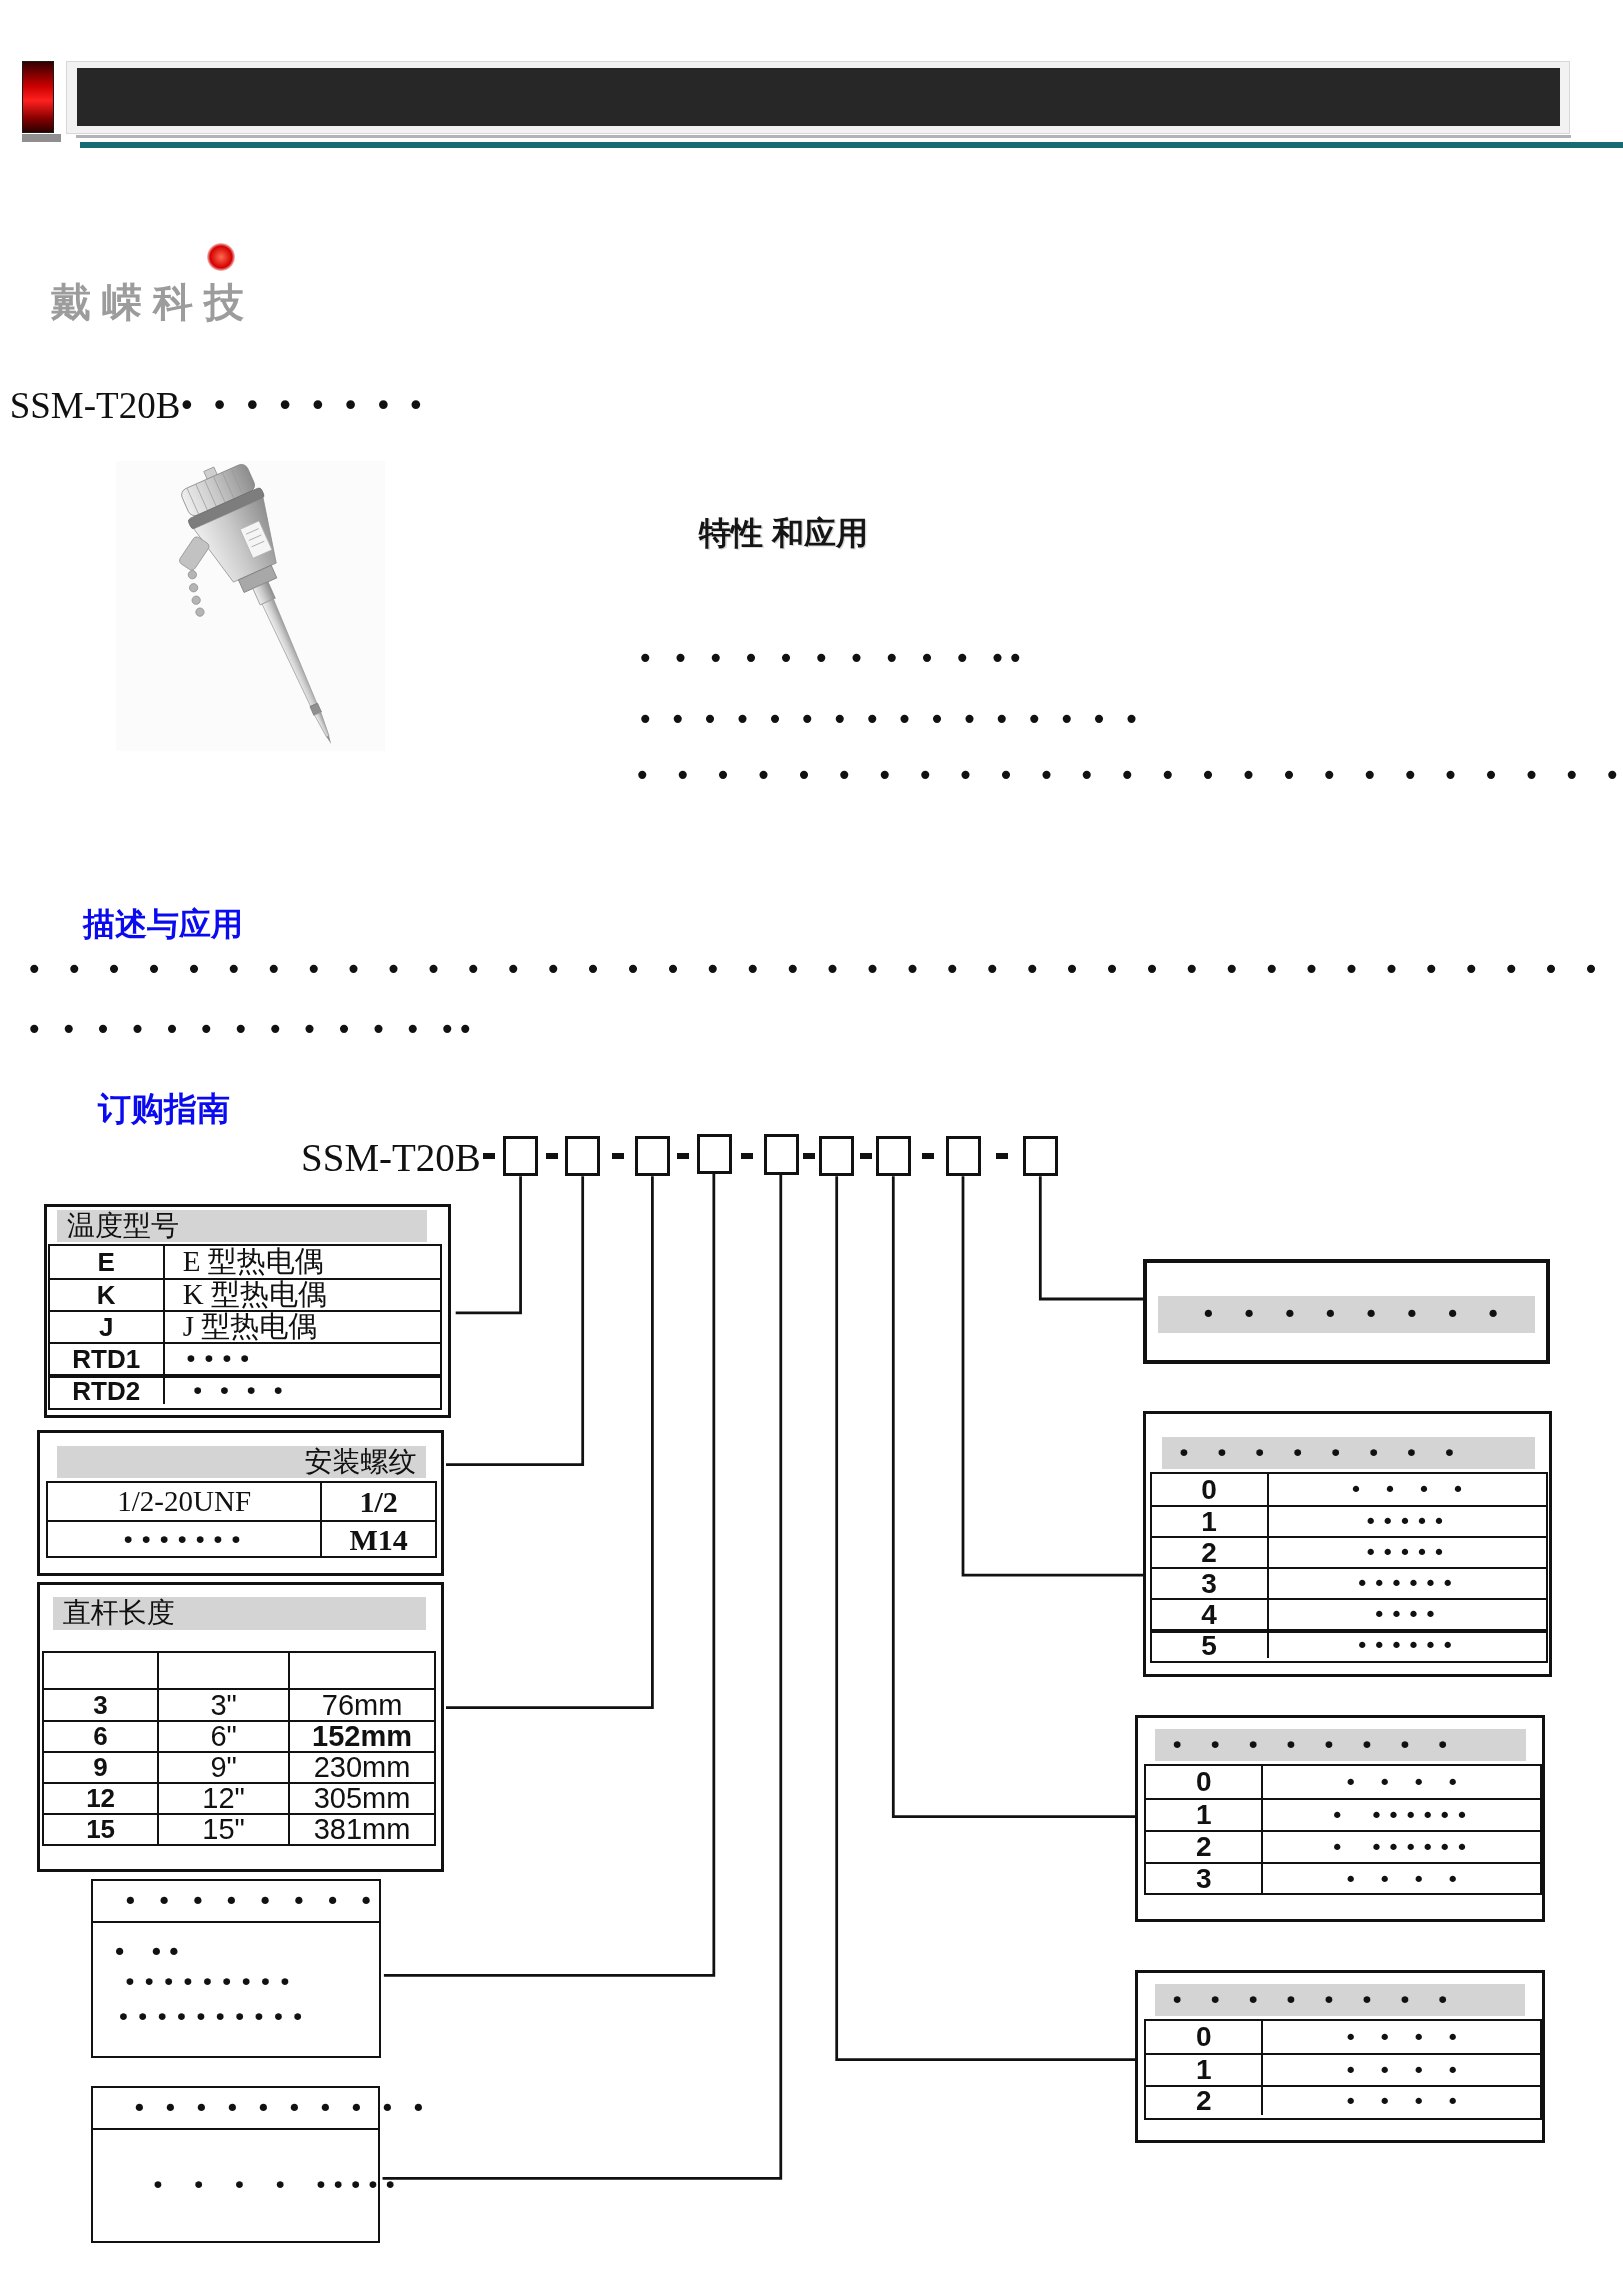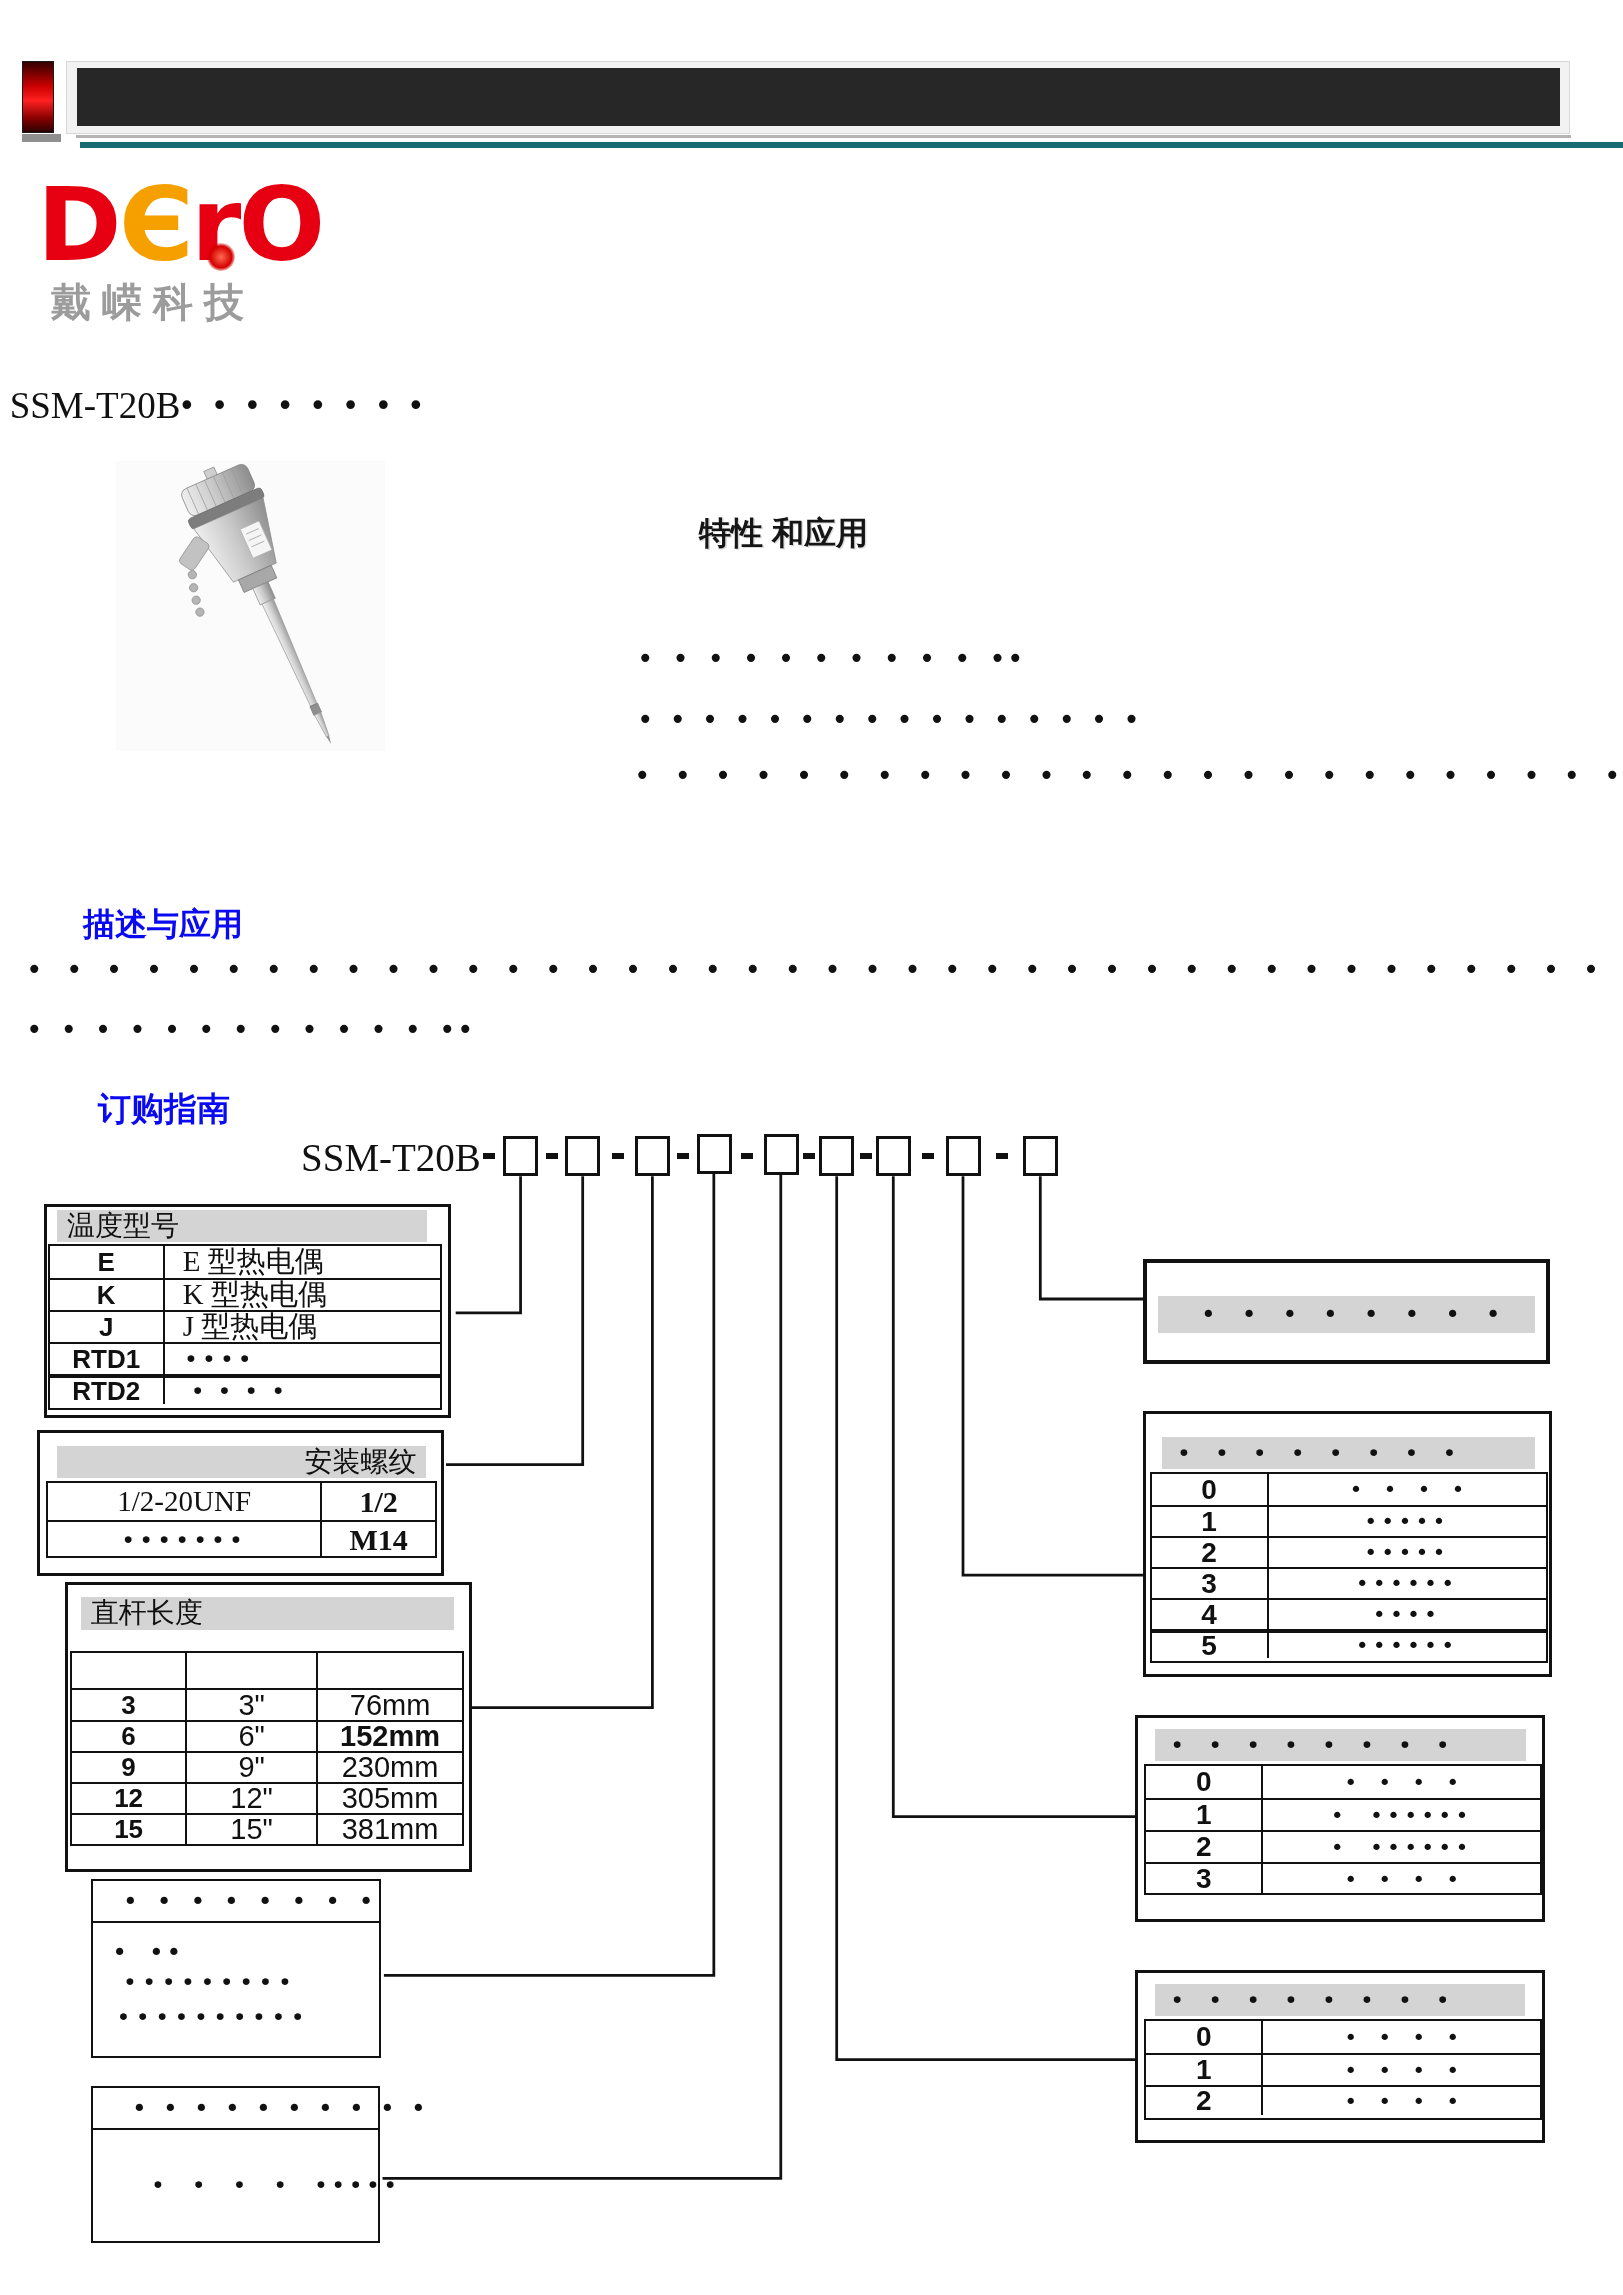--- a/index.html
+++ b/index.html
@@ -49,23 +49,20 @@
 
 <div class="page">
 
   <div class="abs red-accent" style="left:22px;top:61px;width:32px;height:72px;"></div>
   <div class="abs red-accent-shadow" style="left:22px;top:134px;width:39px;height:8.3px;"></div>
   <div class="abs banner-frame" style="left:66px;top:61px;width:1504px;height:73px;"></div>
   <div class="abs banner-black" style="left:77px;top:68px;width:1483px;height:58px;"></div>
   <div class="abs banner-underline" style="left:76px;top:135px;width:1495px;height:2.8px;"></div>
   <div class="abs teal-line" style="left:80px;top:142px;width:1543px;height:5.5px;"></div>
 
-  <div class="abs logo-text" style="left:37px;top:174px;">
-    <span class="c-red">D</span><span class="c-orange">Є</span><span class="c-red">r</span><span class="c-red">O</span>
-  </div>
   <div class="abs logo-dot" style="left:207px;top:243px;width:28px;height:28px;"></div>
   <div class="abs logo-company" style="left:51px;top:275px;">戴嵘科技</div>
 
   <span class="abs serif model-serif" style="left:9.7px;top:387px;font-size:37px;">SSM-T20B</span>
   <span class="abs dots" style="left:178px;top:388px;font-size:30px;word-spacing:5.5px;">• • • • • • • •</span>
 
   <div class="abs" style="left:116px;top:461px;width:269px;height:290px;background:#fbfbfb;">
     <svg width="269" height="290" viewBox="0 0 390 420">
       <defs>
         <linearGradient id="g1" x1="0" y1="0" x2="1" y2="0">
@@ -185,21 +182,21 @@
         <div class="cell center vline serif" style="width:274px;font-size:29px;">1/2-20UNF</div>
         <div class="cell center boldserif" style="width:113px;">1/2</div>
       </div>
       <div class="irow" style="height:37px;">
         <div class="cell center vline dots" style="width:274px;font-size:23.5px;letter-spacing:4.1px;">•••••••</div>
         <div class="cell center boldserif" style="width:113px;">M14</div>
       </div>
     </div>
   </div>
 
-  <div class="abs tbl-outer" style="left:37px;top:1582px;width:407px;height:290px;margin-left:28px;">
+  <div class="abs tbl-outer" style="left:37px;top:1582px;width:407px;height:290px;">
     <div class="abs gray-bar" style="left:13px;top:11.7px;width:373px;height:33px;">
       <span class="bar-title serif" style="padding-left:9.7px;">直杆长度</span>
     </div>
     <div class="abs itable" style="left:2.1px;top:66px;width:394px;height:195px;">
       <div class="irow" style="height:35px;">
         <div class="cell center vline" style="width:115px;"></div>
         <div class="cell center vline" style="width:131px;"></div>
         <div class="cell center" style="width:144px;"></div>
       </div>
       <div class="irow" style="height:32px;">

